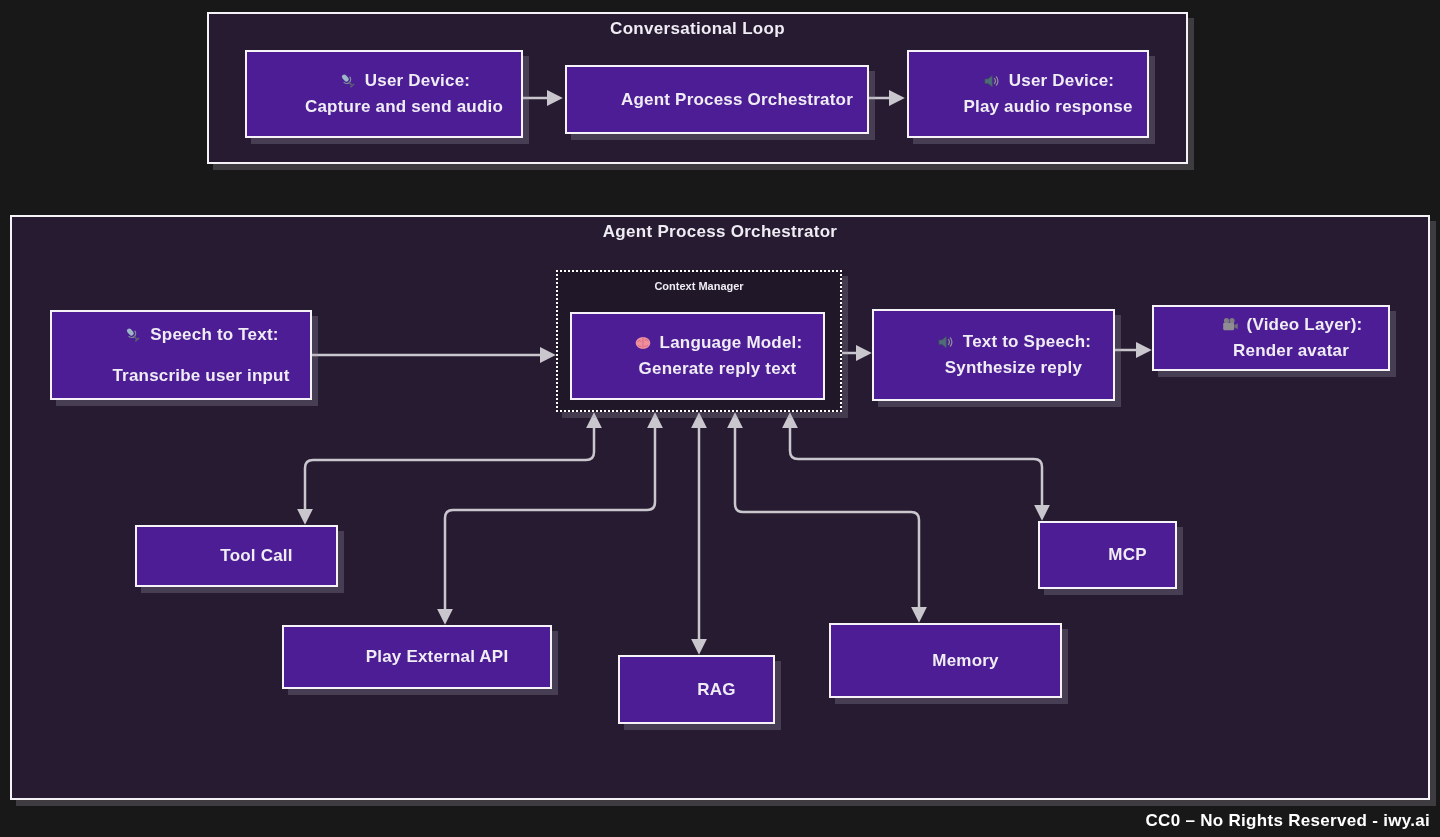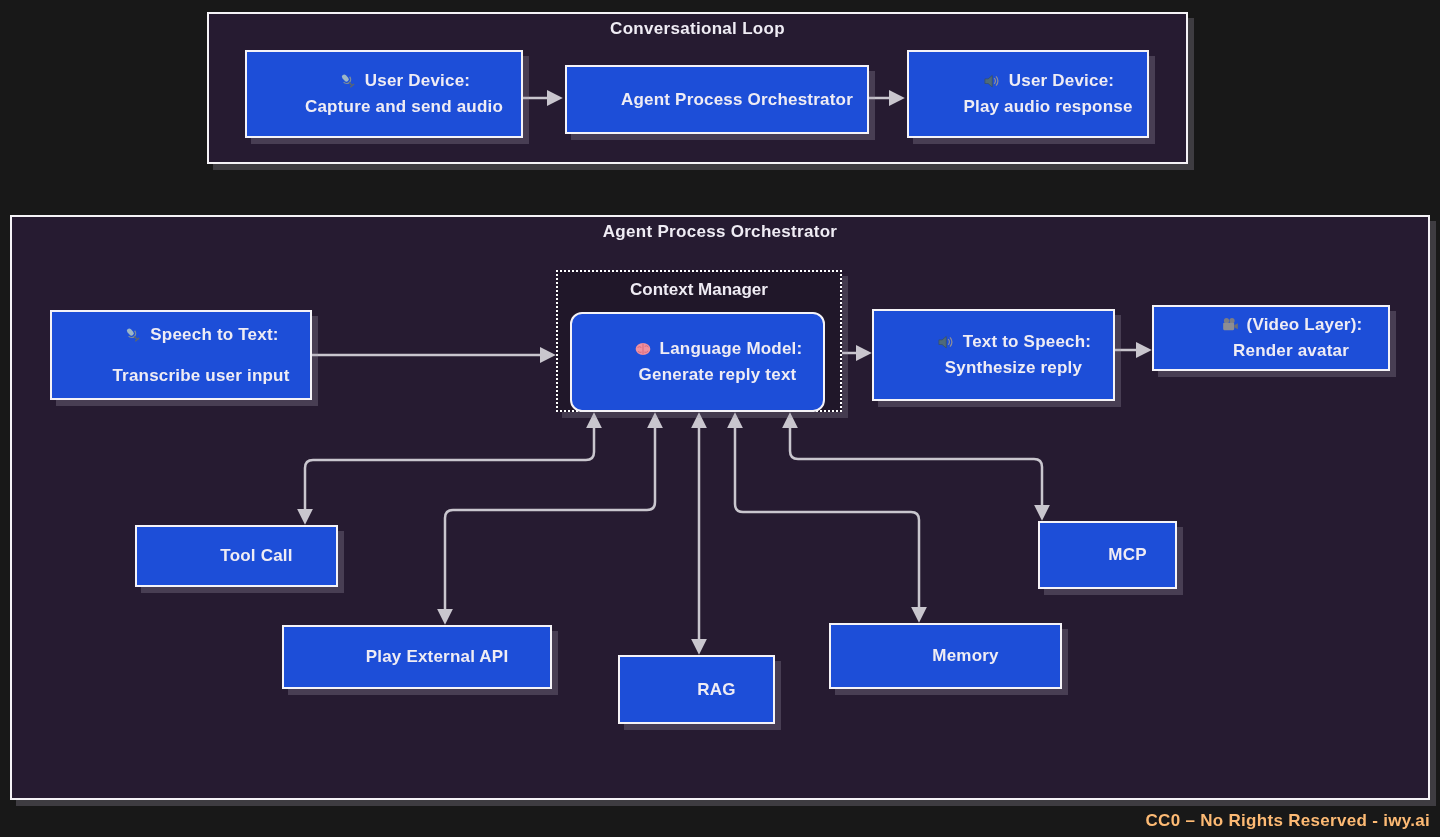--- a/index.html
+++ b/index.html
@@ -16,48 +16,48 @@
     box-sizing:border-box;
   }
   .container-title{
     position:absolute;top:5px;left:0;right:0;
     text-align:center;
     font-size:17px;font-weight:600;letter-spacing:.3px;
     color:#efecf4;
   }
   .node{
     position:absolute;
-    background:#1d4ed8;
+    background:#4c1d95;
     border:2px solid #f5f3f7;
     box-shadow:6px 6px 0 rgba(160,155,172,0.28);
     box-sizing:border-box;
     display:flex;flex-direction:column;justify-content:center;align-items:center;
     font-size:17px;font-weight:600;letter-spacing:.2px;
     line-height:26px;text-align:center;padding-left:40px;
   }
   .dashed-box{
     position:absolute;
     background:#201729;
     border:2px dotted #ffffff;
     box-shadow:6px 6px 0 rgba(160,155,172,0.25);
     box-sizing:border-box;
   }
   .dashed-title{
     position:absolute;top:8px;left:0;right:0;text-align:center;
-    font-size:17px;font-weight:600;color:#efecf4;
+    font-size:11px;font-weight:600;color:#efecf4;
   }
   .nline{display:flex;align-items:center;justify-content:center;gap:7px;}
   .ic{width:20px;height:20px;flex:0 0 auto;}
   svg.connectors{position:absolute;left:0;top:0;pointer-events:none;}
   .edge{stroke:#c9c6ce;stroke-width:2.5;fill:none;}
   .footer-bar{
     position:absolute;left:0;right:0;bottom:0;height:33px;
     display:flex;align-items:center;justify-content:flex-end;
     padding-right:10px;box-sizing:border-box;
-    font-size:17px;font-weight:600;letter-spacing:.3px;color:#fdba74;
+    font-size:17px;font-weight:600;letter-spacing:.3px;color:#ffffff;
   }
 </style>
 </head>
 <body>
 
 <svg width="0" height="0" style="position:absolute">
   <defs>
     <marker id="arrow" viewBox="0 0 10 10" refX="7" refY="5" markerWidth="16" markerHeight="16" markerUnits="userSpaceOnUse" orient="auto-start-reverse">
       <path d="M0 0 L10 5 L0 10 Z" fill="#c9c6ce"></path>
     </marker>
@@ -131,21 +131,21 @@
       </svg>
       <span>Speech to Text:</span>
     </div>
     <div>Transcribe user input</div>
   </div>
 
   <div class="dashed-box" style="left:544px;top:53px;width:286px;height:142px;">
     <div class="dashed-title">Context Manager</div>
   </div>
 
-  <div class="node" style="left:558px;top:95px;width:255px;height:100px;box-shadow:none;border-radius:12px;">
+  <div class="node" style="left:558px;top:95px;width:255px;height:88px;box-shadow:none;">
     <div class="nline">
       <svg class="ic" viewBox="0 0 24 24">
         <ellipse cx="12" cy="12" rx="8.8" ry="7.2" fill="#f0909f"></ellipse>
         <path d="M12 5.2 V 18.8 M5.4 10.2 q2.6 -2 4.6 0 M14 8.8 q2.8 -1.8 4.6 1 M6 14.8 q2 2 4.4 1 M13.6 15.8 q2.8 1 4.6 -1.6" stroke="#d66a7f" stroke-width="1.2" fill="none"></path>
       </svg>
       <span>Language Model:</span>
     </div>
     <div>Generate reply text</div>
   </div>
 
@@ -179,21 +179,21 @@
   </div>
 
   <div class="node" style="left:270px;top:408px;width:270px;height:64px;">
     <div>Play External API</div>
   </div>
 
   <div class="node" style="left:606px;top:438px;width:157px;height:69px;">
     <div>RAG</div>
   </div>
 
-  <div class="node" style="left:817px;top:406px;width:233px;height:66px;">
+  <div class="node" style="left:817px;top:406px;width:233px;height:75px;">
     <div>Memory</div>
   </div>
 
   <div class="node" style="left:1026px;top:304px;width:139px;height:68px;">
     <div>MCP</div>
   </div>
 </div>
 
 <div class="footer-bar">
   <span>CC0 – No Rights Reserved - iwy.ai</span>

